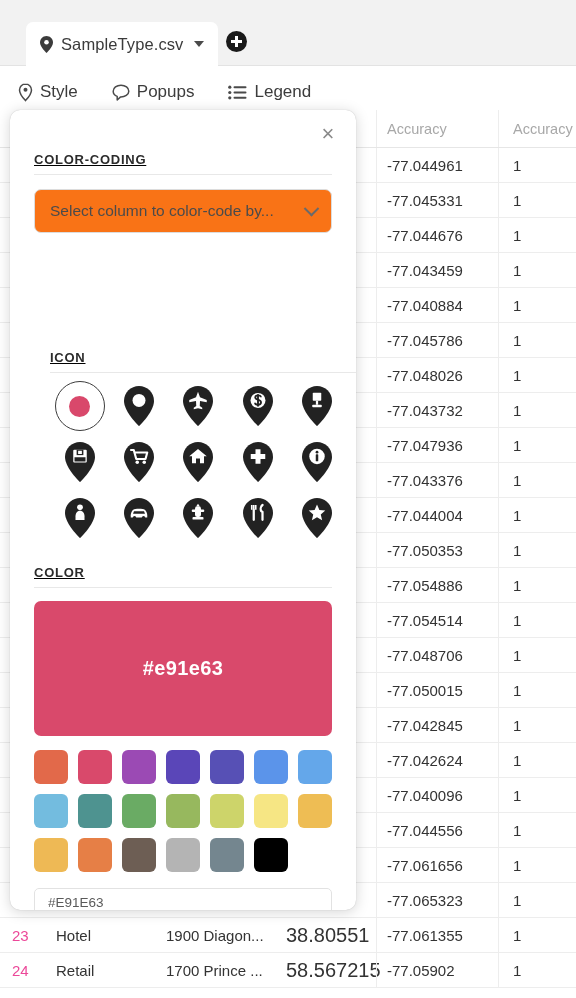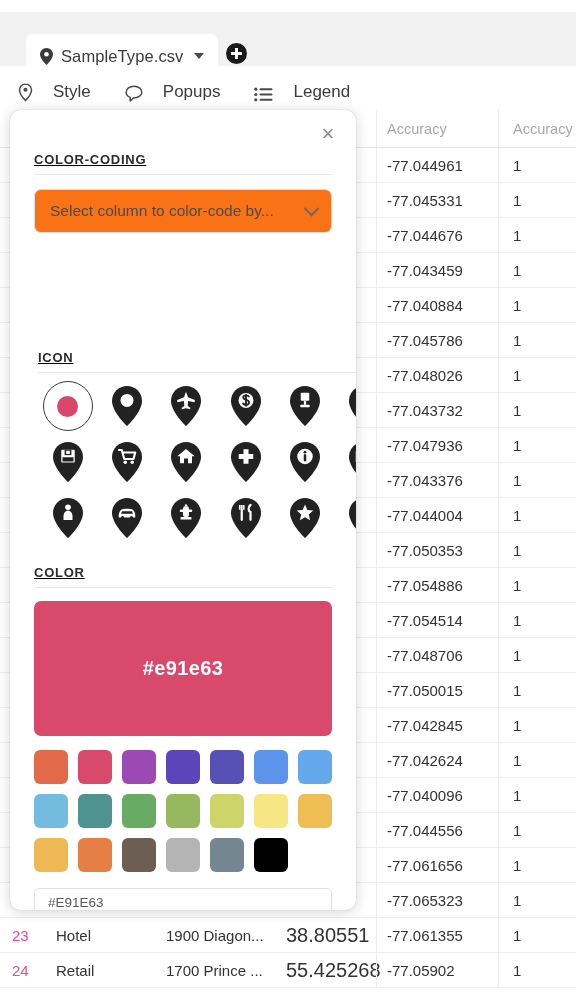--- a/index.html
+++ b/index.html
@@ -6,21 +6,21 @@
   html, body {
     width: 576px; height: 998px;
     font-family: "Liberation Sans", sans-serif;
     background: #ffffff;
     overflow: hidden;
   }
   #app { position: relative; width: 576px; height: 998px; background: #ffffff; }
 
   
   .tabbar {
-    position: absolute; left: 0; top: 12px; width: 576px; height: 66px;
+    position: absolute; left: 0; top: 0; width: 576px; height: 66px;
     background: #f2f2f2;
     border-bottom: 1px solid #e3e3e3;
   }
   .tab {
     position: absolute; left: 26px; top: 22px;
     height: 44px; padding: 0 14px 0 14px;
     background: #ffffff;
     border-radius: 7px 7px 0 0;
     display: flex; align-items: center; gap: 8px;
     cursor: pointer;
@@ -48,21 +48,21 @@
   .add-tab:before { width: 11px; height: 3px; }
   .add-tab:after  { width: 3px; height: 11px; }
 
   
   .toolbar {
     position: absolute; left: 0; top: 66px; width: 576px; height: 52px;
     background: #ffffff;
     display: flex; align-items: center; padding-left: 16px; gap: 30px;
   }
   .tool {
-    display: flex; align-items: flex-end; gap: 20px;
+    display: flex; align-items: center; gap: 7px;
     cursor: pointer; padding: 4px 2px;
   }
   .tool-label { font-size: 17px; color: #3c3c3c; }
   .tool svg { display: block; }
 
   
   .panel {
     position: absolute; left: 10px; top: 110px;
     width: 346px; height: 800px;
     background: #ffffff;
@@ -96,21 +96,21 @@
     padding: 0 14px 0 15px; cursor: pointer; background: #f97316;
   }
   .select-text { font-size: 15.5px; color: #4b4b4b; }
   .chev {
     width: 11px; height: 11px;
     border-right: 2px solid #6a6a6a; border-bottom: 2px solid #6a6a6a;
     transform: rotate(45deg) translate(-2px,-2px);
   }
 
   
-  .sec-icon { position: absolute; left: 4px; top: 240px; width: 404px; }
+  .sec-icon { position: absolute; left: 16px; top: 240px; width: 404px; }
   .icon-grid {
     display: grid; grid-template-columns: repeat(6, 1fr);
     row-gap: 6px; margin: 8px 24px 0 24px;
     justify-items: center;
   }
   .icon-cell {
     width: 50px; height: 50px; cursor: pointer;
     display: flex; align-items: center; justify-content: center;
   }
   .icon-cell.selected {
@@ -406,21 +406,21 @@
           <div class="c-type">Hotel</div>
           <div class="c-addr">1900 Diagon...</div>
           <div class="c-lat">38.80551</div>
           <div class="c-lon">-77.061355</div>
           <div class="c-acc">1</div>
         </div>
         <div class="trow">
           <div class="c-num">24</div>
           <div class="c-type">Retail</div>
           <div class="c-addr">1700 Prince ...</div>
-          <div class="c-lat">55.425268</div>
+          <div class="c-lat">58.567215</div>
           <div class="c-lon">-77.05902</div>
           <div class="c-acc">1</div>
         </div>
       </div>
   </div>
 
   <div class="panel">
 
     <div class="panel-close">×</div>
 

